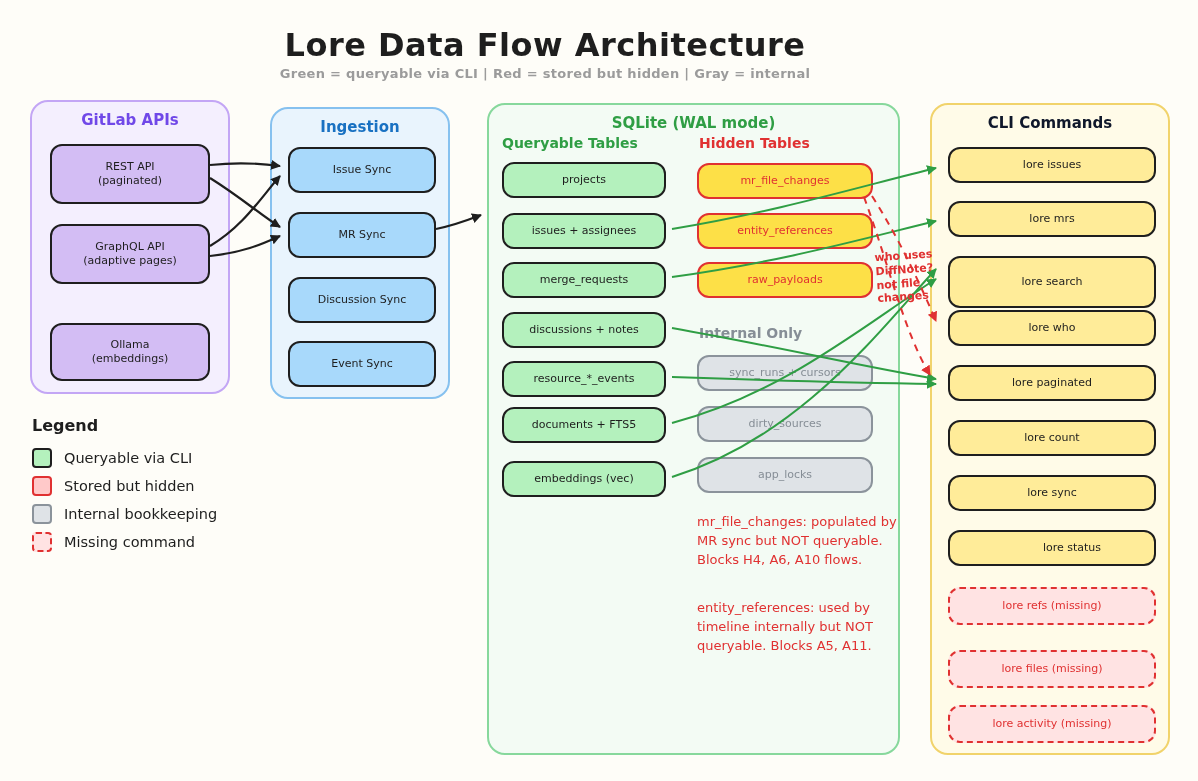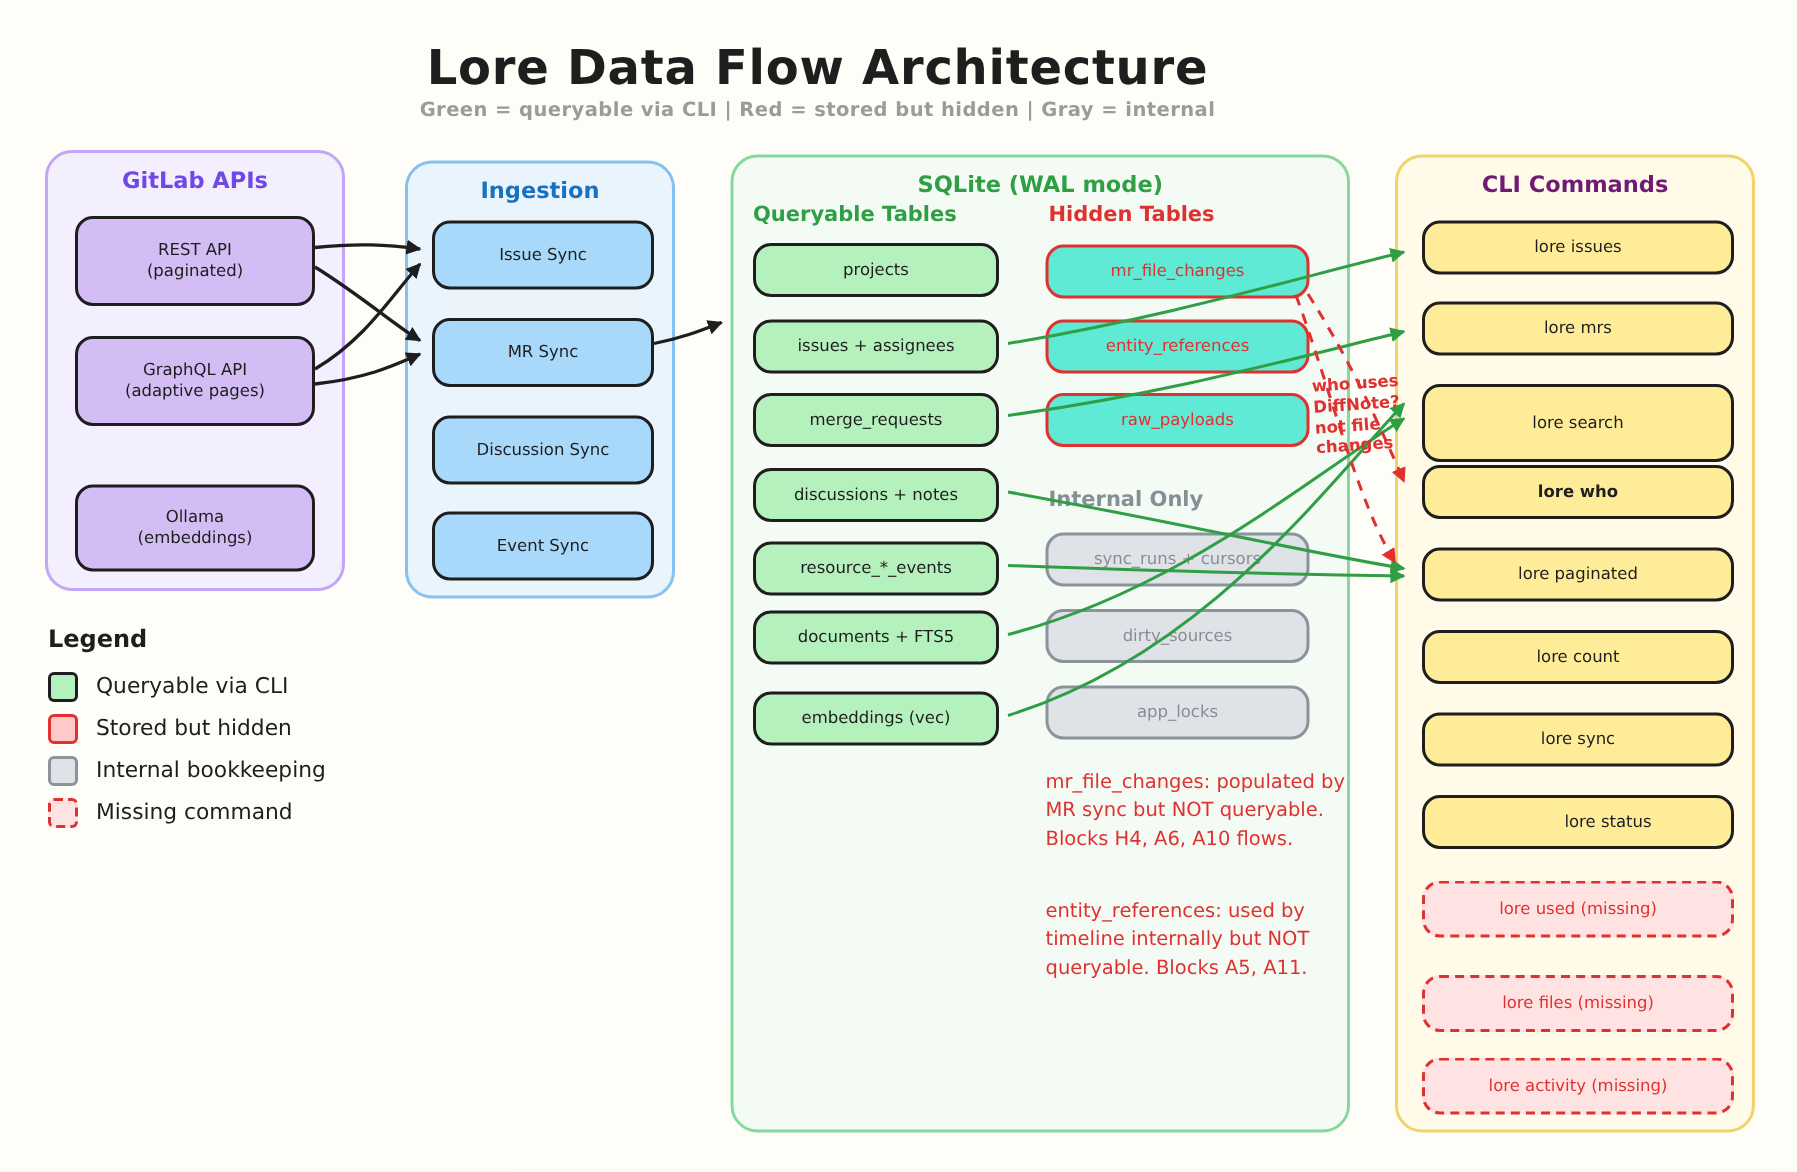--- a/index.html
+++ b/index.html
@@ -11,29 +11,29 @@
 
   .group{position:absolute;border:2px solid;border-radius:18px;box-sizing:border-box;}
   .group-title{position:absolute;top:9px;left:0;width:100%;text-align:center;font-size:15px;font-weight:700;}
   .g-purple{background:#f4effe;border-color:#c3a6f5;}
   .g-blue{background:#e9f4fd;border-color:#86c1ef;}
   .g-green{background:#f3fbf4;border-color:#87d89c;}
   .g-yellow{background:#fffbe8;border-color:#f1d36b;}
   .t-purple{color:#7048e8;}
   .t-blue{color:#1971c2;}
   .t-green{color:#2f9e44;}
-  .t-orange{color:#701a75;}
+  .t-orange{color:#0f172a;}
 
   .node{position:absolute;box-sizing:border-box;border:2px solid #1e1e1e;border-radius:12px;
         display:flex;align-items:center;justify-content:center;text-align:center;
         white-space:pre-line;font-size:11px;line-height:1.25;}
   .n-purple{background:#d3bdf4;}
   .n-blue{background:#a8d9fb;}
   .n-green{background:#b4f1bd;}
-  .n-red{background:#5eead4;border-color:#e03131;color:#e03131;}
+  .n-red{background:#fde047;border-color:#e03131;color:#e03131;}
   .n-gray{background:#dfe3e7;border-color:#8b939b;color:#868e96;}
   .n-yellow{background:#ffec99;}
   .n-missing{background:#ffe3e3;border:2px dashed #e03131;color:#e03131;}
 
   .col-label{position:absolute;font-size:14px;font-weight:700;}
   .note{position:absolute;font-size:13px;color:#e03131;white-space:pre-line;line-height:1.45;font-weight:500;width:205px;}
 
   .legend-title{position:absolute;font-size:16px;font-weight:700;}
   .legend-row{position:absolute;display:flex;align-items:center;gap:12px;}
   .swatch{width:20px;height:20px;border-radius:4px;box-sizing:border-box;}
@@ -106,26 +106,26 @@
     <div class="note" style="left:208px;top:494px;">entity_references: used by
 timeline internally but NOT
 queryable. Blocks A5, A11.</div>
   </div>
 
   <div class="group g-yellow" style="left:930px;top:103px;width:240px;height:652px;">
     <div class="group-title t-orange">CLI Commands</div>
     <div class="node n-yellow" style="left:16px;top:42px;width:208px;height:36px;">lore issues</div>
     <div class="node n-yellow" style="left:16px;top:96px;width:208px;height:36px;">lore mrs</div>
     <div class="node n-yellow" style="left:16px;top:151px;width:208px;height:52px;">lore search</div>
-    <div class="node n-yellow" style="left:16px;top:205px;width:208px;height:36px;font-weight:bold;">lore who</div>
+    <div class="node n-yellow" style="left:16px;top:205px;width:208px;height:36px;">lore who</div>
     <div class="node n-yellow" style="left:16px;top:260px;width:208px;height:36px;">lore paginated</div>
     <div class="node n-yellow" style="left:16px;top:315px;width:208px;height:36px;">lore count</div>
     <div class="node n-yellow" style="left:16px;top:370px;width:208px;height:36px;">lore sync</div>
     <div class="node n-yellow" style="left:16px;top:425px;width:208px;height:36px;padding-left:40px;">lore status</div>
-    <div class="node n-missing" style="left:16px;top:482px;width:208px;height:38px;">lore used (missing)</div>
+    <div class="node n-missing" style="left:16px;top:482px;width:208px;height:38px;">lore refs (missing)</div>
     <div class="node n-missing" style="left:16px;top:545px;width:208px;height:38px;">lore files (missing)</div>
     <div class="node n-missing" style="left:16px;top:600px;width:208px;height:38px;">lore activity (missing)</div>
   </div>
 
   <div class="legend-title" style="left:32px;top:416px;">Legend</div>
   <div class="legend-row" style="left:32px;top:448px;">
     <span class="swatch sw-green"></span>
     <span class="legend-label">Queryable via CLI</span>
   </div>
   <div class="legend-row" style="left:32px;top:476px;">

